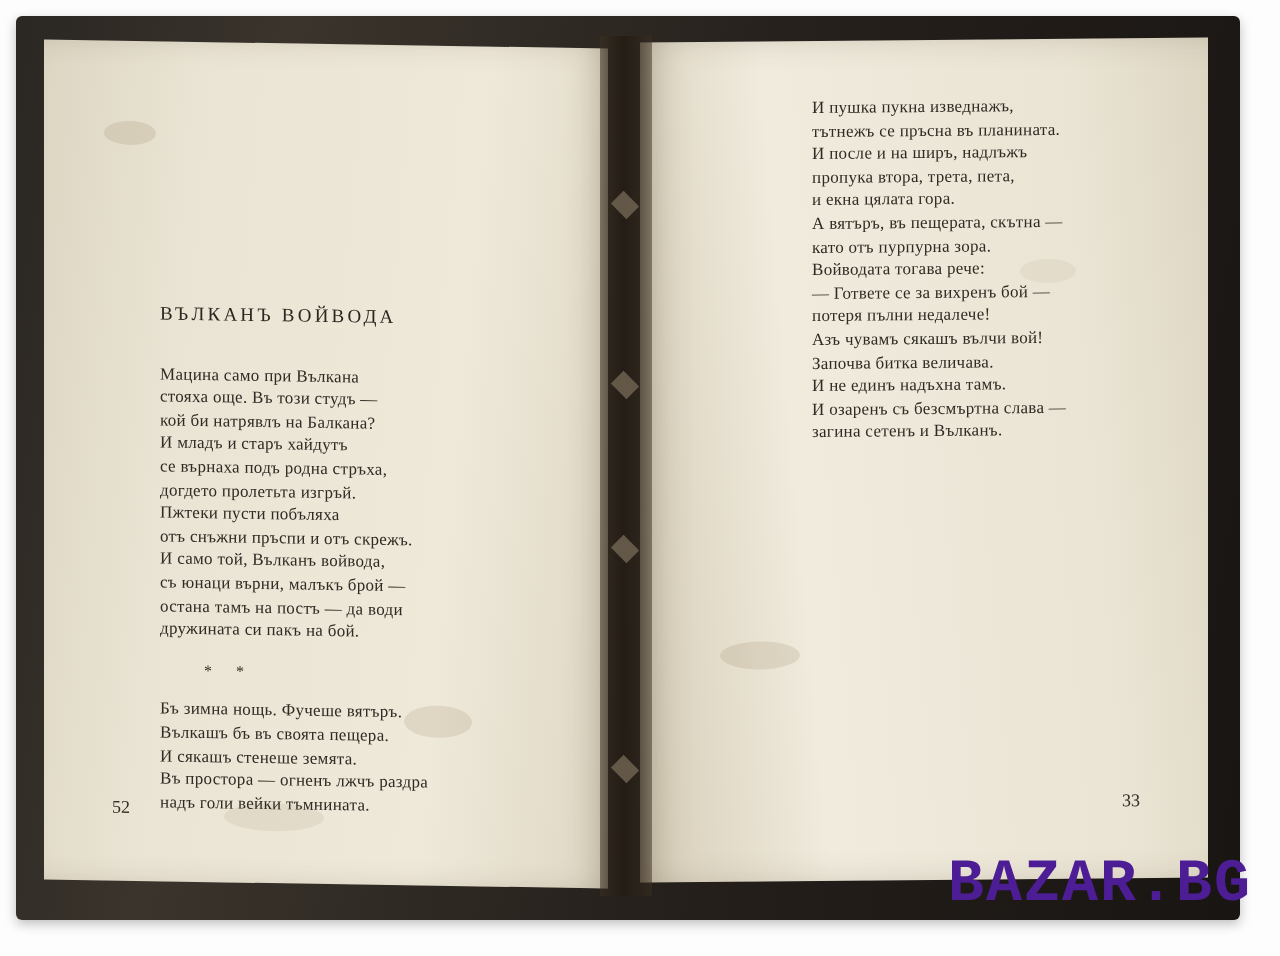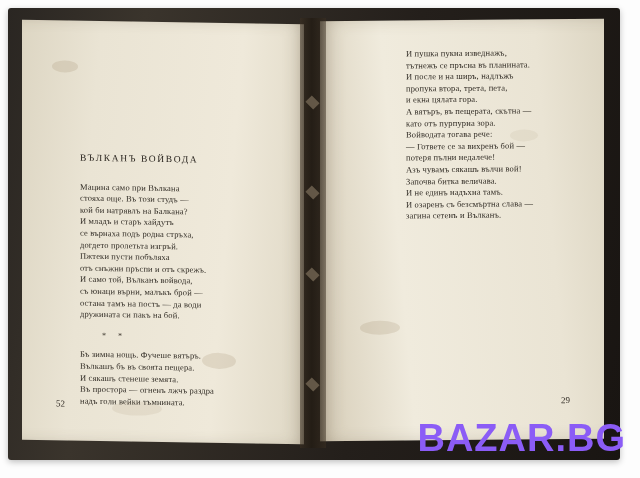--- a/index.html
+++ b/index.html
@@ -25,24 +25,24 @@
     font-size: 21px;
     color: #d9d9d9;
     letter-spacing: 0.5px;
     user-select: none;
   }
   
   .watermark-br {
     position: absolute;
     right: 14px;
     bottom: 18px;
-    font-family: Liberation Sans, sans-serif;
+    font-family: Liberation Mono, monospace;
     font-weight: bold;
-    font-size: 38px;
-    color: #8b5cf6;
+    font-size: 30px;
+    color: #4c1d95;
     letter-spacing: 1px;
     user-select: none;
   }
 
   
   .book {
     position: absolute;
     left: 8px;
     top: 8px;
     width: 612px;
@@ -207,21 +207,21 @@
           <div>— Гответе се за вихренъ бой —</div>
           <div>потеря пълни недалече!</div>
           <div>Азъ чувамъ сякашъ вълчи вой!</div>
           <div>Започва битка величава.</div>
           <div>И не единъ надъхна тамъ.</div>
           <div>И озаренъ съ безсмъртна слава —</div>
           <div>загина сетенъ и Вълканъ.</div>
         </div>
       </div>
 
-      <div class="folio" style="right:34px; bottom:34px;">29</div>
+      <div class="folio" style="right:34px; bottom:34px;">33</div>
     </div>
 
     <div class="gutter"></div>
     <div class="stitch" style="top:90px;"></div>
     <div class="stitch" style="top:180px;"></div>
     <div class="stitch" style="top:262px;"></div>
     <div class="stitch" style="top:372px;"></div>
   </div>
 
   <div class="watermark-br">BAZAR.BG</div>

